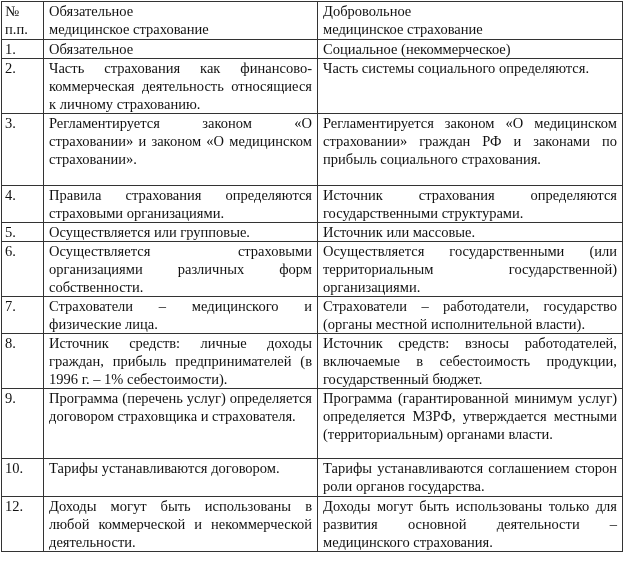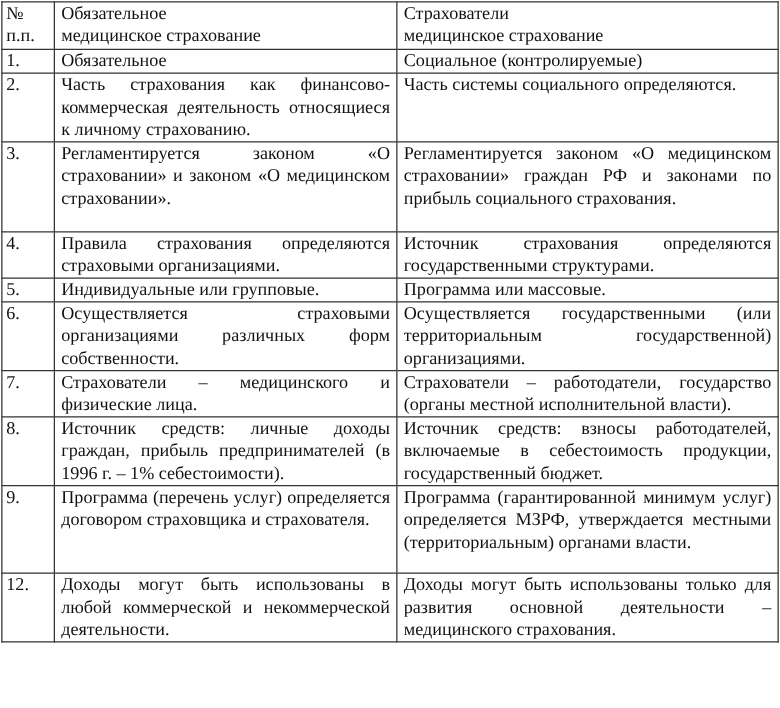--- a/index.html
+++ b/index.html
@@ -52,48 +52,48 @@
     <tr class="r-head">
       <td class="num">
         <span class="line">№</span>
         <span class="line">п.п.</span>
       </td>
       <td>
         <span class="line">Обязательное</span>
         <span class="line">медицинское страхование</span>
       </td>
       <td>
-        <span class="line">Страхователи</span>
+        <span class="line">Добровольное</span>
         <span class="line">медицинское страхование</span>
       </td>
     </tr>
     <tr class="r1">
       <td class="num">1.</td>
       <td>Обязательное</td>
-      <td>Социальное (контролируемые)</td>
+      <td>Социальное (некоммерческое)</td>
     </tr>
     <tr class="r2">
       <td class="num">2.</td>
       <td>Часть страхования как финансово-коммерческая деятельность относящиеся к личному страхованию.</td>
       <td>Часть системы социального определяются.</td>
     </tr>
     <tr class="r3">
       <td class="num">3.</td>
       <td>Регламентируется законом «О страховании» и законом «О медицинском страховании».</td>
       <td>Регламентируется законом «О медицинском страховании» граждан РФ и законами по прибыль социального страхования.</td>
     </tr>
     <tr class="r4">
       <td class="num">4.</td>
       <td>Правила страхования определяются страховыми организациями.</td>
       <td>Источник страхования определяются государственными структурами.</td>
     </tr>
     <tr class="r5">
       <td class="num">5.</td>
-      <td>Индивидуальные или групповые.</td>
-      <td>Программа или массовые.</td>
+      <td>Осуществляется или групповые.</td>
+      <td>Источник или массовые.</td>
     </tr>
     <tr class="r6">
       <td class="num">6.</td>
       <td>Осуществляется страховыми организациями различных форм собственности.</td>
       <td>Осуществляется государственными (или территориальным государственной) организациями.</td>
     </tr>
     <tr class="r7">
       <td class="num">7.</td>
       <td>Страхователи – медицинского и физические лица.</td>
       <td>Страхователи – работодатели, государство (органы местной исполнительной власти).</td>
@@ -101,19 +101,24 @@
     <tr class="r8">
       <td class="num">8.</td>
       <td>Источник средств: личные доходы граждан, прибыль предпринимателей (в 1996 г. – 1% себестоимости).</td>
       <td>Источник средств: взносы работодателей, включаемые в себестоимость продукции, государственный бюджет.</td>
     </tr>
     <tr class="r9">
       <td class="num">9.</td>
       <td>Программа (перечень услуг) определяется договором страховщика и страхователя.</td>
       <td>Программа (гарантированной минимум услуг) определяется МЗРФ, утверждается местными (территориальным) органами власти.</td>
     </tr>
+    <tr class="r10">
+      <td class="num">10.</td>
+      <td>Тарифы устанавливаются договором.</td>
+      <td>Тарифы устанавливаются соглашением сторон роли органов государства.</td>
+    </tr>
     <tr class="r12">
       <td class="num">12.</td>
       <td>Доходы могут быть использованы в любой коммерческой и некоммерческой деятельности.</td>
       <td>Доходы могут быть использованы только для развития основной деятельности – медицинского страхования.</td>
     </tr>
   </tbody>
 </table>
 
 </body></html>

